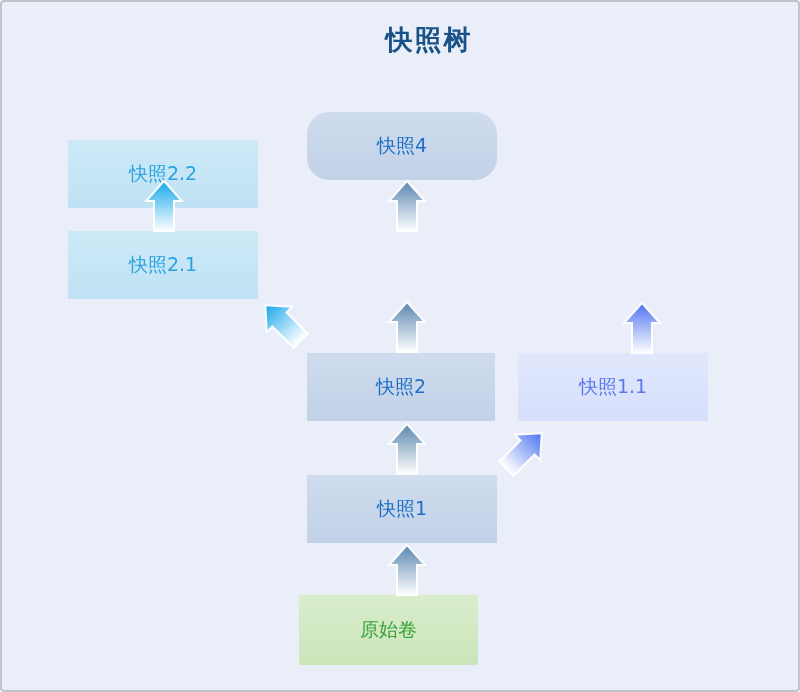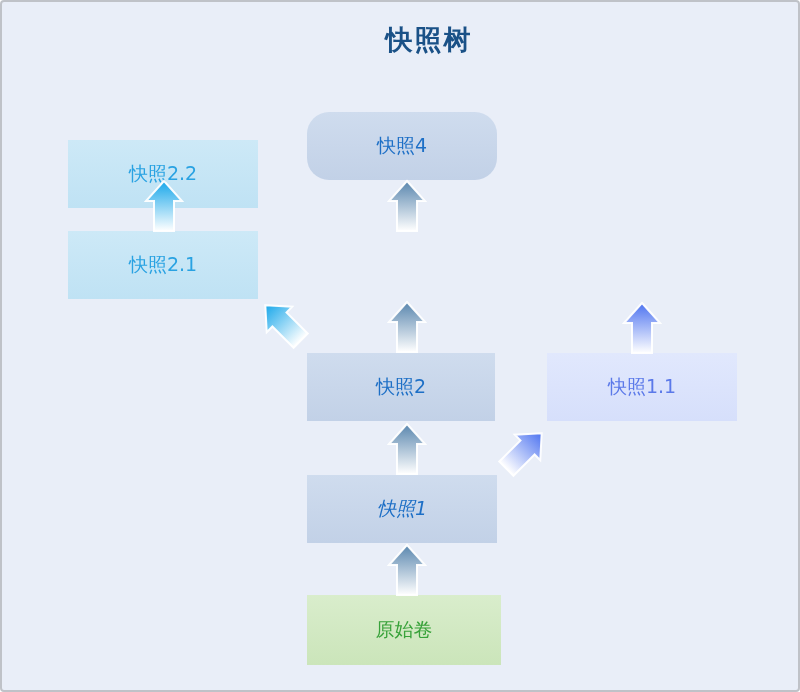--- a/index.html
+++ b/index.html
@@ -62,27 +62,27 @@
     </div>
     <div class="node" style="left: 305px; top: 110px; width: 190px; height: 68px; background: linear-gradient(rgb(207, 220, 238), rgb(194, 209, 231)); color: rgb(29, 111, 198); border-radius: 22px;">
       <span>快照4</span>
     </div>
     <div class="node" style="left: 66px; top: 229px; width: 190px; height: 68px; background: linear-gradient(rgb(205, 233, 247), rgb(191, 226, 244)); color: rgb(41, 162, 226);">
       <span>快照2.1</span>
     </div>
     <div class="node" style="left: 305px; top: 351px; width: 188px; height: 68px; background: linear-gradient(rgb(207, 220, 238), rgb(194, 209, 231)); color: rgb(29, 111, 198);">
       <span>快照2</span>
     </div>
-    <div class="node" style="left: 545px; top: 351px; width: 190px; height: 68px; background: linear-gradient(rgb(225, 232, 253), rgb(214, 223, 251)); color: rgb(91, 121, 233);">
+    <div class="node" style="left: 516px; top: 351px; width: 190px; height: 68px; background: linear-gradient(rgb(225, 232, 253), rgb(214, 223, 251)); color: rgb(91, 121, 233);">
       <span>快照1.1</span>
     </div>
-    <div class="node" style="left: 305px; top: 473px; width: 190px; height: 68px; background: linear-gradient(rgb(207, 220, 238), rgb(194, 209, 231)); color: rgb(29, 111, 198); font-style: italic;">
+    <div class="node" style="left: 305px; top: 473px; width: 190px; height: 68px; background: linear-gradient(rgb(207, 220, 238), rgb(194, 209, 231)); color: rgb(29, 111, 198);">
       <span>快照1</span>
     </div>
-    <div class="node" style="left: 305px; top: 593px; width: 194px; height: 70px; background: linear-gradient(rgb(217, 237, 204), rgb(203, 229, 186)); color: rgb(56, 162, 58);">
+    <div class="node" style="left: 297px; top: 593px; width: 179px; height: 70px; background: linear-gradient(rgb(217, 237, 204), rgb(203, 229, 186)); color: rgb(56, 162, 58);">
       <span>原始卷</span>
     </div>
     <svg viewBox="0 0 40 52" class="arrow" style="left: 385px; top: 542px; transform: rotate(0deg);">
       <polygon points="20,1 38,21 30,21 30,51 10,51 10,21 2,21" fill="url(#grad-steel)" stroke="rgba(255,255,255,0.95)" stroke-width="2"></polygon>
     </svg>
     <svg viewBox="0 0 40 52" class="arrow" style="left: 385px; top: 421px; transform: rotate(0deg);">
       <polygon points="20,1 38,21 30,21 30,51 10,51 10,21 2,21" fill="url(#grad-steel)" stroke="rgba(255,255,255,0.95)" stroke-width="2"></polygon>
     </svg>
     <svg viewBox="0 0 40 52" class="arrow" style="left: 385px; top: 299px; transform: rotate(0deg);">
       <polygon points="20,1 38,21 30,21 30,51 10,51 10,21 2,21" fill="url(#grad-steel)" stroke="rgba(255,255,255,0.95)" stroke-width="2"></polygon>

